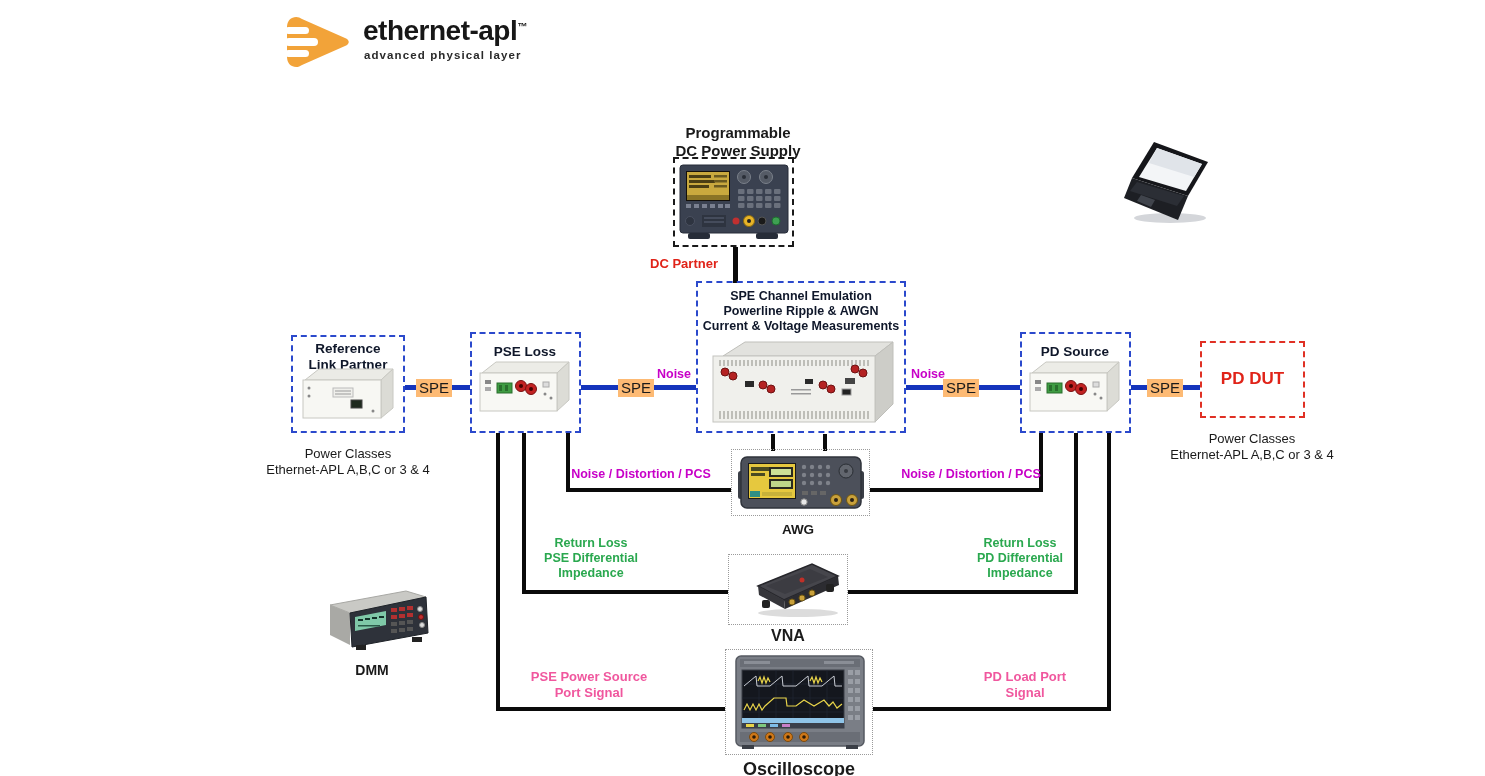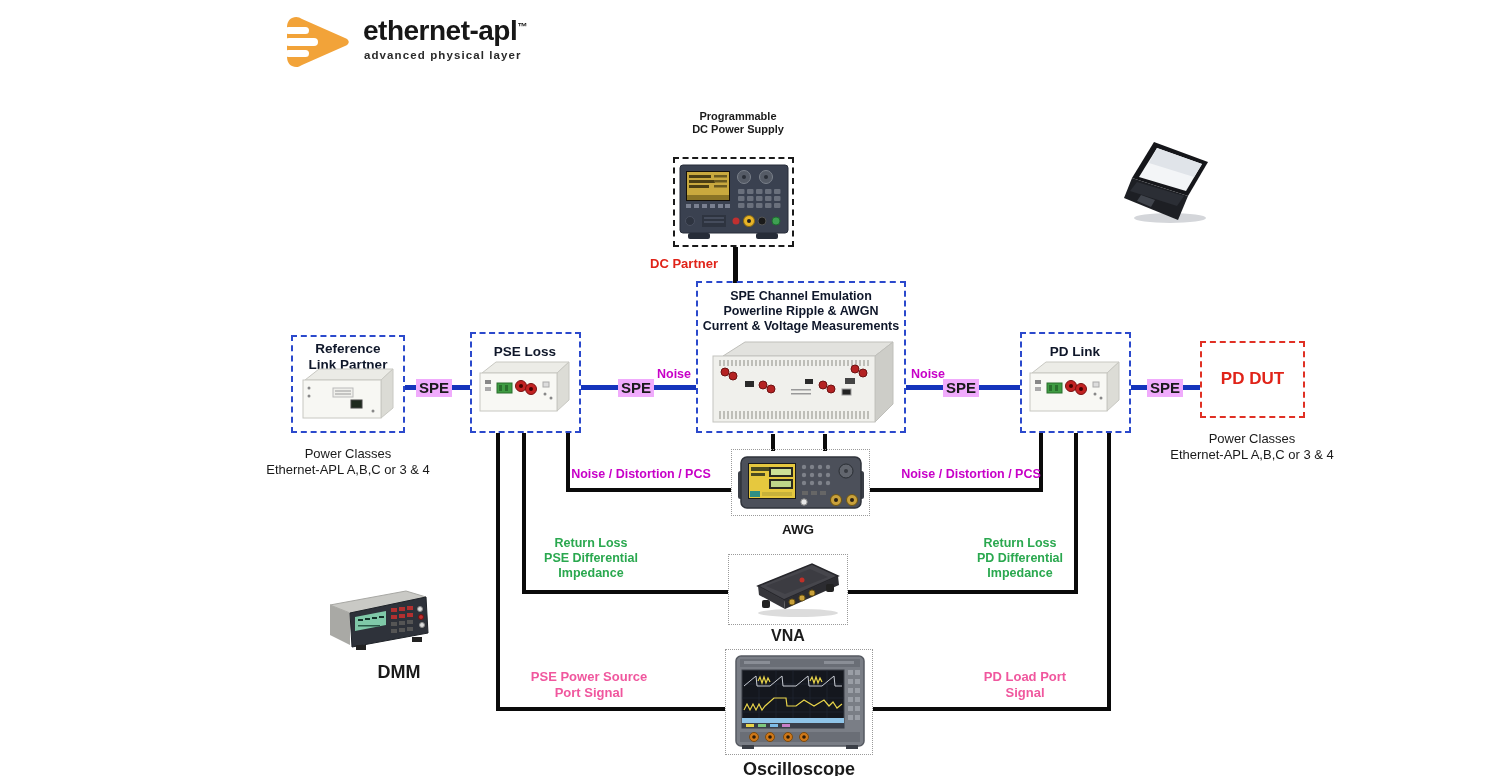--- a/index.html
+++ b/index.html
@@ -13,41 +13,41 @@
   .mag{color:#c800c8;}
   .grn{color:#2aa84f;}
   .pnk{color:#f0579e;}
   .box{position:absolute;box-sizing:border-box;}
   .bluebox{border:2.5px dashed #2b49cc;}
   .redbox{border:2.5px dashed #e03024;}
   .blackbox{border:2.5px dashed #1a1a1a;}
   .dotbox{border:1.5px dotted #9a9a9a;}
   .ln{position:absolute;background:#0a0a0a;}
   .bln{position:absolute;background:#1434bc;}
-  .spe{position:absolute;font-weight:bold;font-size:15px;color:#1a1a1a;background:#f0abfc;text-align:center;line-height:18px;height:18px;}
+  .spe{position:absolute;font-weight:normal;font-size:15px;color:#1a1a1a;background:#fdba74;text-align:center;line-height:18px;height:18px;}
   .logo-brand{position:absolute;left:315px;top:15px;font-size:28px;font-weight:bold;letter-spacing:-0.5px;color:#171717;}
   .logo-brand sup{font-size:10px;font-weight:bold;vertical-align:10px;letter-spacing:0;}
   .logo-tag{position:absolute;left:316px;top:49px;font-size:11.5px;font-weight:bold;letter-spacing:1.1px;color:#2a2a2a;}
   svg{display:block;}
 </style>
 </head>
 <body>
 
 <div id="canvas">
 
   <svg class="abs" style="left:237px;top:11px" width="66" height="62" viewBox="0 0 66 62">
     <path d="M7 7 C3 9 2 13 2 17 L2 45 C2 49 3 53 7 55 C11 57 14 56 17 54 L60 35 C65 33 65 29 60 27 L17 8 C14 6 11 5 7 7 Z" fill="#f2a339"></path>
     <rect x="0" y="16" width="24" height="7" rx="3.5" fill="#fff"></rect>
     <rect x="0" y="27" width="33" height="8" rx="4" fill="#fff"></rect>
     <rect x="0" y="39" width="24" height="7" rx="3.5" fill="#fff"></rect>
   </svg>
   <div class="logo-brand"><span>ethernet-apl</span><sup>™</sup></div>
   <div class="logo-tag">advanced physical layer</div>
 
-  <div class="t" style="left:600px;top:110px;width:180px;font-size:11px">Programmable
+  <div class="t" style="left:600px;top:124px;width:180px;font-size:15px">Programmable
 DC Power Supply</div>
   <div class="box blackbox" style="left:625px;top:157px;width:121px;height:90px"></div>
   <svg class="abs" style="left:630px;top:163px" width="112" height="80" viewBox="0 0 112 80">
     <rect x="2" y="2" width="108" height="68" rx="3" fill="#3a4150" stroke="#262c38"></rect>
     <rect x="8" y="8" width="44" height="30" fill="#14100a"></rect>
     <rect x="9" y="9" width="42" height="28" fill="#c9a93e"></rect>
     <rect x="11" y="12" width="22" height="3" fill="#4a3e14"></rect>
     <rect x="11" y="17" width="26" height="3" fill="#4a3e14"></rect>
     <rect x="11" y="22" width="20" height="3" fill="#4a3e14"></rect>
     <rect x="36" y="12" width="13" height="2.5" fill="#6a5a20"></rect>
@@ -171,21 +171,21 @@
     </g>
     <rect x="38" y="45" width="9" height="6" fill="#2a2a2a"></rect>
     <rect x="98" y="43" width="8" height="5" fill="#2a2a2a"></rect>
     <rect x="138" y="42" width="10" height="6" fill="#444"></rect>
     <rect x="135" y="53" width="9" height="6" fill="#222" stroke="#999"></rect>
     <rect x="84" y="53" width="20" height="1.5" fill="#999"></rect>
     <rect x="84" y="57" width="20" height="1.5" fill="#999"></rect>
   </svg>
 
   <div class="box bluebox" style="left:972px;top:332px;width:111px;height:101px"></div>
-  <div class="t blue" style="left:977px;top:344px;width:100px;font-size:13.5px">PD Link</div>
+  <div class="t blue" style="left:977px;top:344px;width:100px;font-size:13.5px">PD Source</div>
   <svg class="abs" style="left:979px;top:358px" width="96" height="56" viewBox="0 0 96 56">
     <polygon points="5,15 19,4 92,4 80,15" fill="#ecece7" stroke="#c8c8c2"></polygon>
     <polygon points="80,15 92,4 92,42 80,53" fill="#dcdcd6" stroke="#c8c8c2"></polygon>
     <rect x="3" y="15" width="77" height="38" fill="#f8f8f4" stroke="#c8c8c2"></rect>
     <rect x="8" y="22" width="6" height="4" fill="#888"></rect>
       <rect x="8" y="29" width="6" height="4" fill="#aaa"></rect>
     <rect x="20" y="25" width="15" height="10" fill="#3f9c43" stroke="#2a6e2d"></rect>
     <rect x="22" y="27" width="3" height="6" fill="#2a6e2d"></rect>
       <rect x="28" y="27" width="3" height="6" fill="#2a6e2d"></rect>
     <circle cx="44" cy="28" r="5.5" fill="#c22222" stroke="#7a1010"></circle>
@@ -380,15 +380,15 @@
       <rect x="63" y="44" width="6" height="4"></rect>
         <rect x="71" y="43" width="6" height="4"></rect>
         <rect x="79" y="42" width="6" height="4"></rect>
     </g>
     <circle cx="92" cy="24" r="2.5" fill="#ddd" stroke="#888"></circle>
     <circle cx="93" cy="32" r="2.5" fill="#c03030" stroke="#701010"></circle>
     <circle cx="94" cy="40" r="2.5" fill="#ddd" stroke="#888"></circle>
     <rect x="28" y="60" width="10" height="5" fill="#222"></rect>
       <rect x="84" y="52" width="10" height="5" fill="#222"></rect>
   </svg>
-  <div class="t" style="left:309px;top:662px;width:84px;font-size:18px">DMM</div>
+  <div class="t" style="left:282px;top:662px;width:84px;font-size:14px">DMM</div>
 
 </div>
 
 </body></html>

